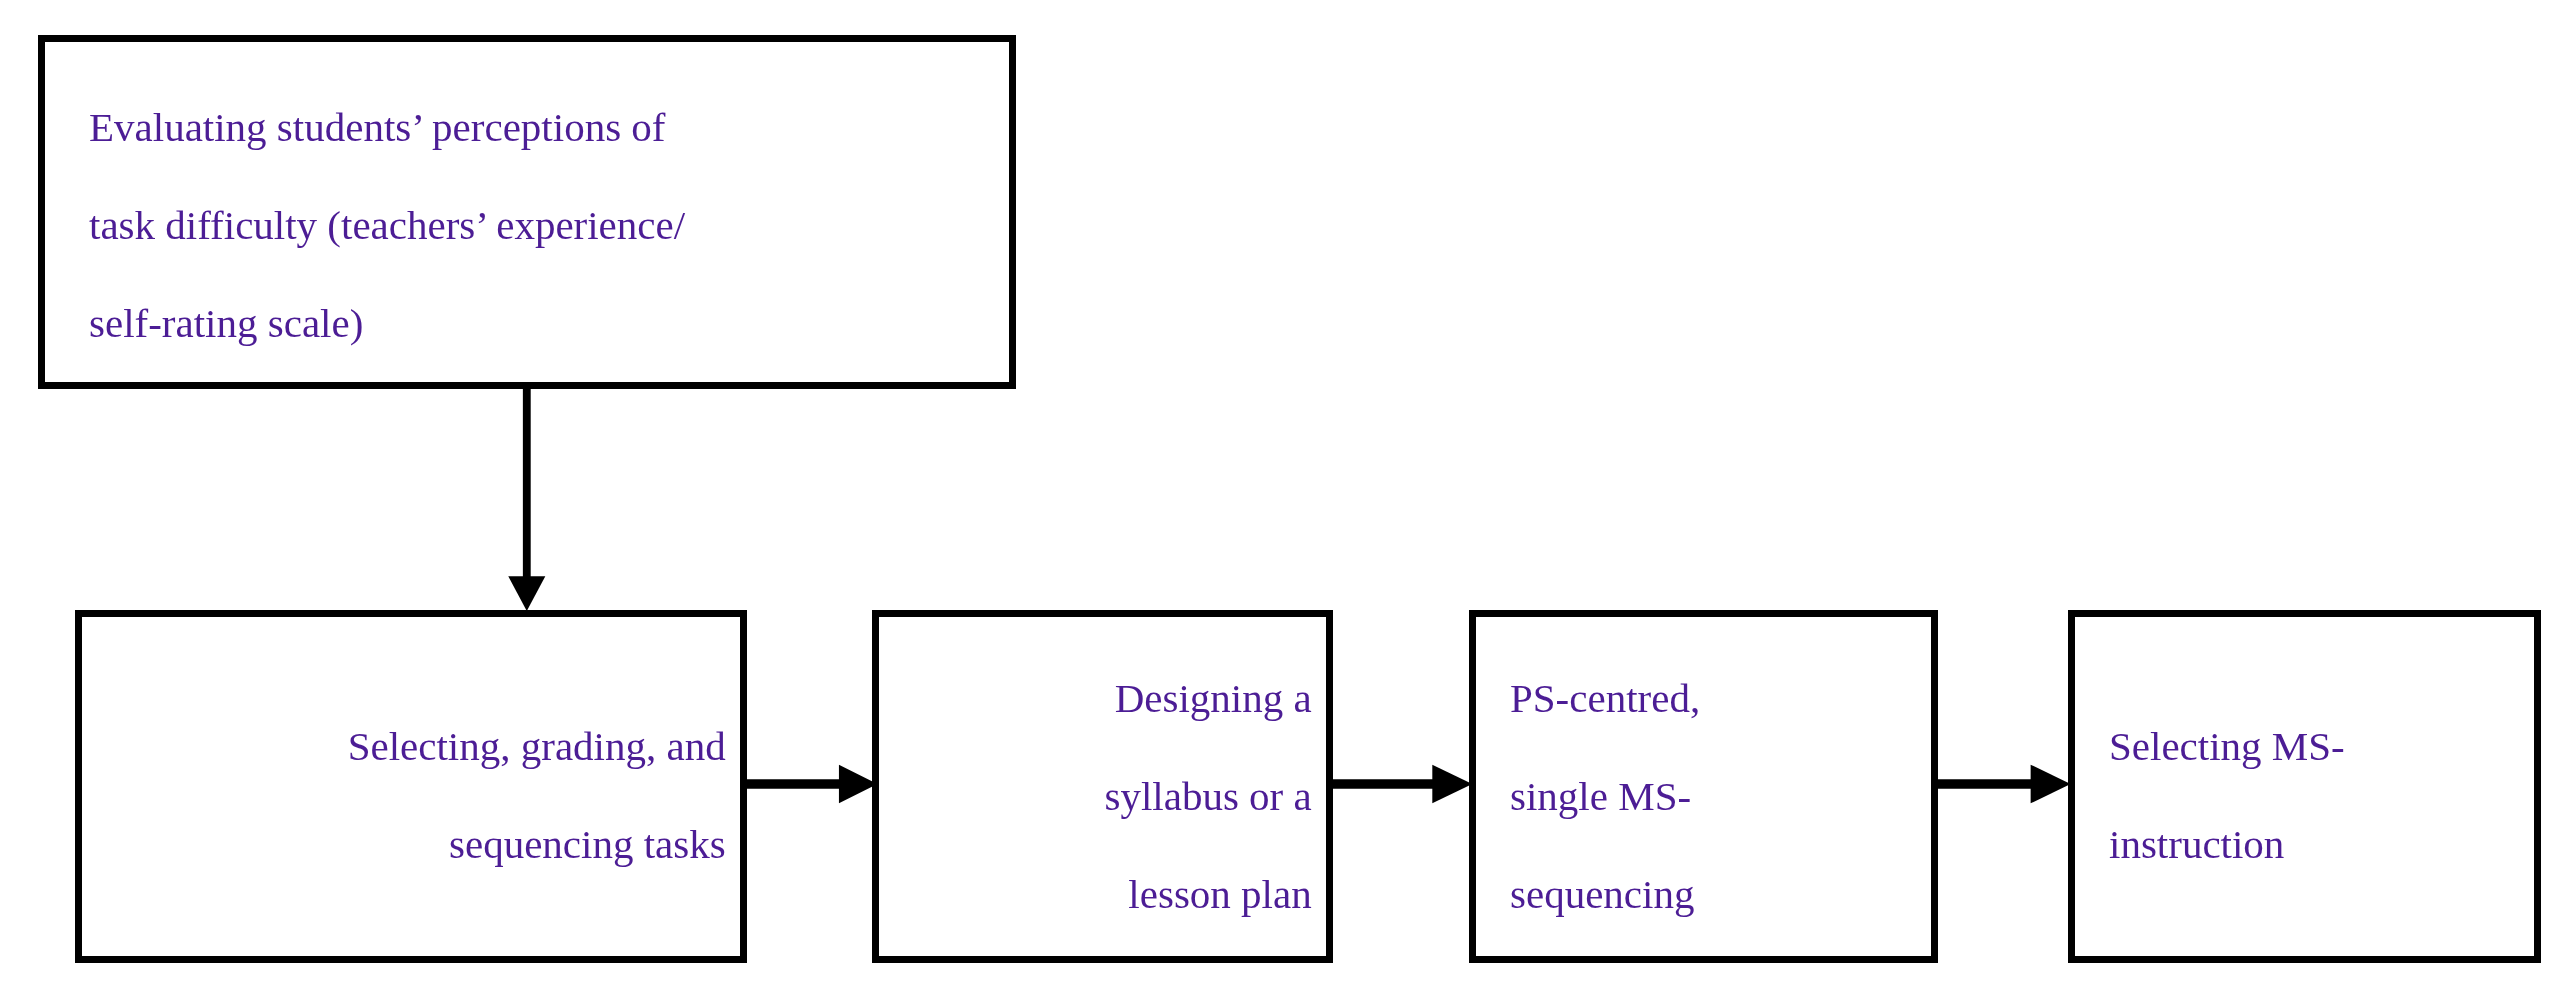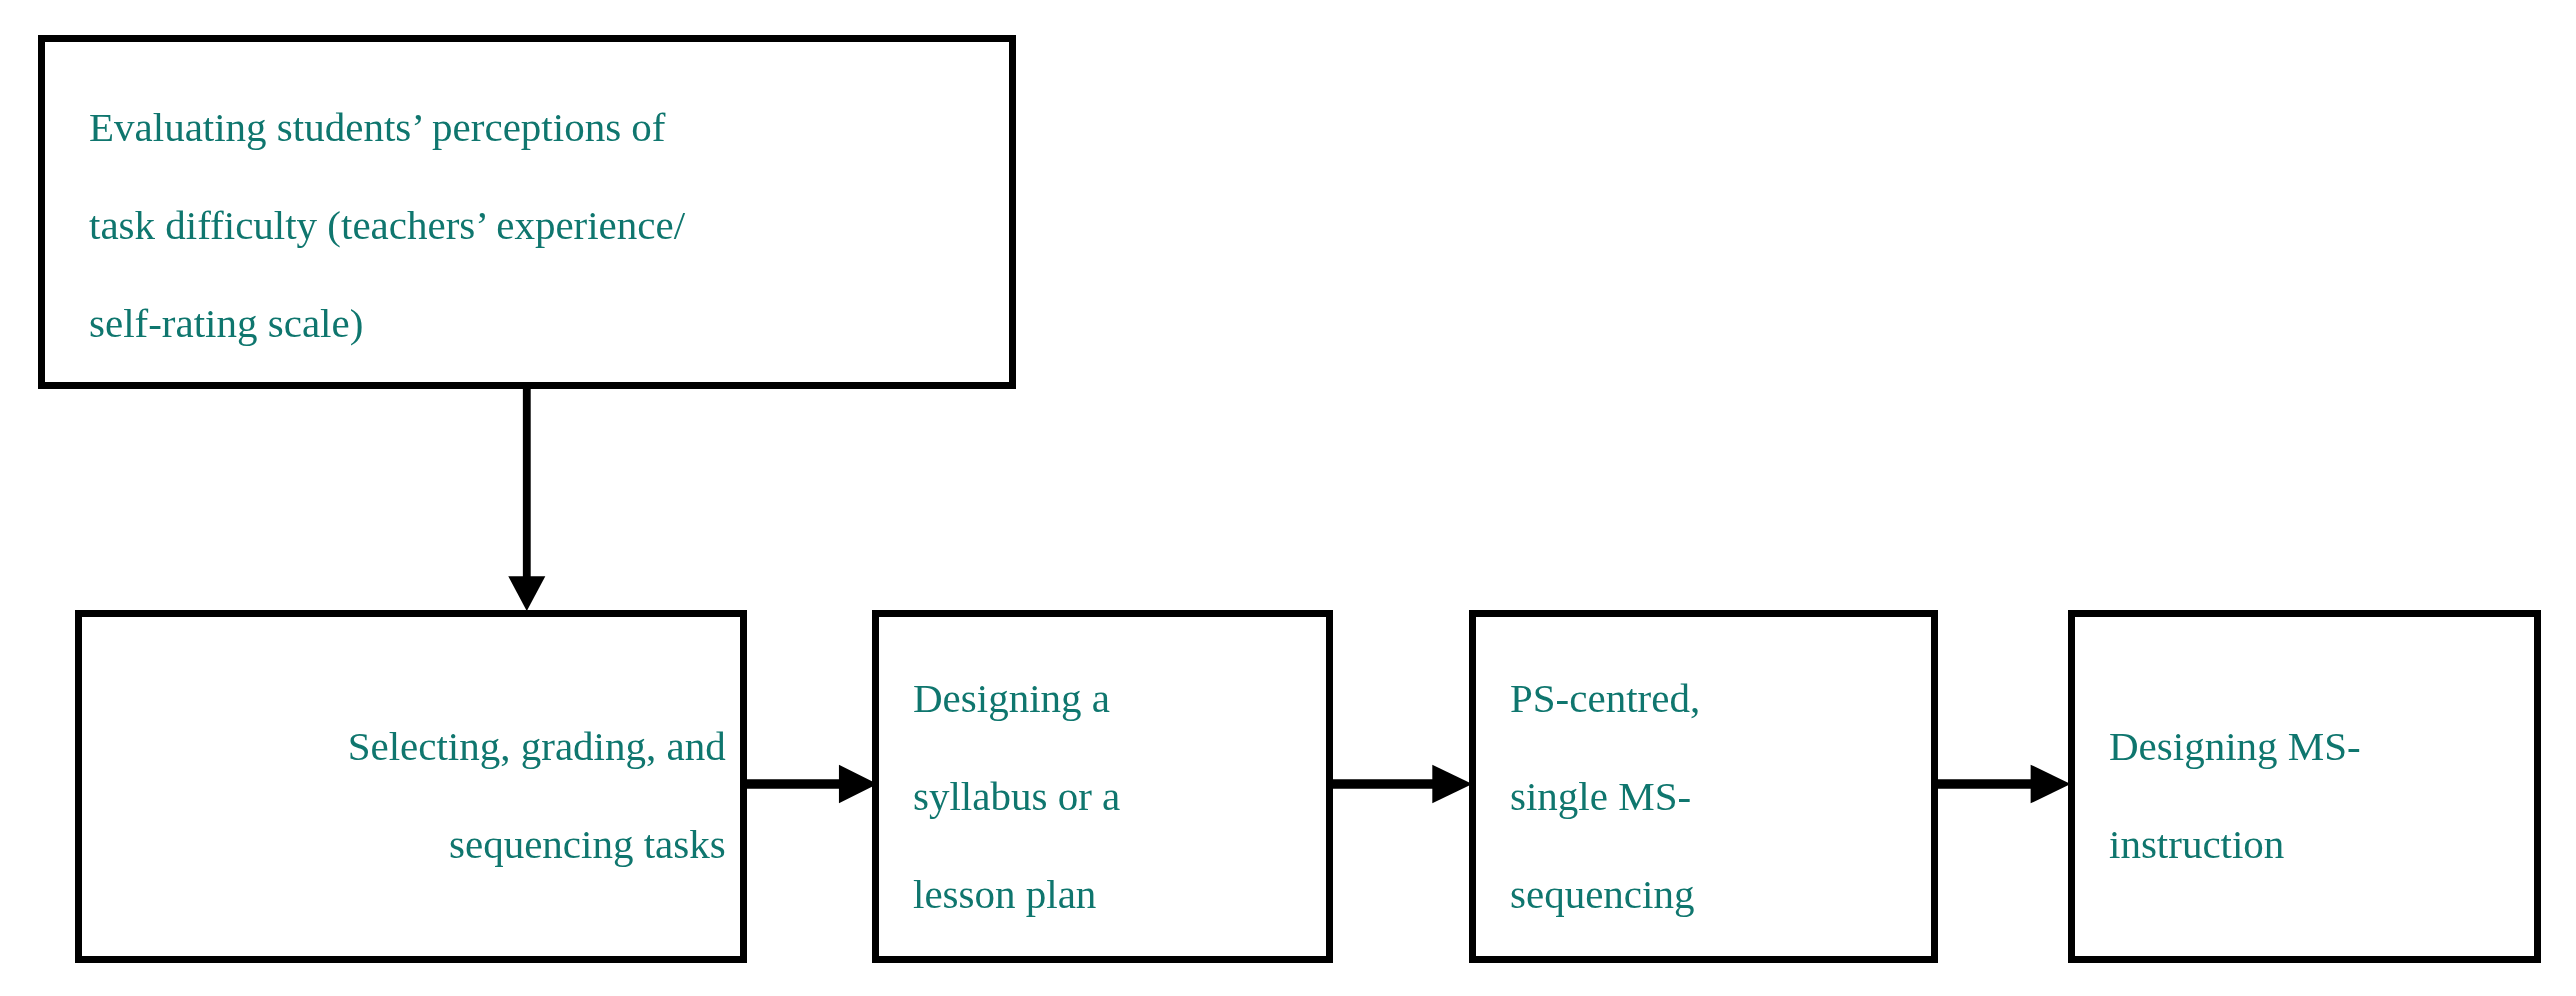--- a/index.html
+++ b/index.html
@@ -20,21 +20,21 @@
   .node {
     position: absolute;
     box-sizing: border-box;
     background: #ffffff;
     border: 7.1px solid #000000;
   }
   .node-text {
     position: absolute;
     left: 44px;
     right: 14.3px;
-    color: #0f766e;
+    color: #4c1d95;
     font-size: 41px;
     line-height: 98px;
     font-weight: 400;
     letter-spacing: 0px;
     white-space: pre-line;
     text-align: left;
   }
   
   #node-evaluating {
     left: 38px;
@@ -57,21 +57,22 @@
     text-align: right;
   }
   #node-designing {
     left: 872px;
     top: 610px;
     width: 461px;
     height: 353px;
   }
   #node-designing .node-text {
     top: 32px;
-    left: 34px;
+    left: 48px;
+    text-align: right;
   }
   #node-pscentred {
     left: 1469px;
     top: 610px;
     width: 469px;
     height: 353px;
   }
   #node-pscentred .node-text {
     top: 32px;
     left: 34px;
@@ -169,18 +170,18 @@
   </div>
 
   <div class="conn" id="conn-h3">
     <svg width="143" height="50" viewBox="0 0 200 70" aria-hidden="true">
       <line x1="0" y1="35" x2="142" y2="35" stroke="#000000" stroke-width="13"></line>
       <polygon points="138,8 138,62 194,35" fill="#000000"></polygon>
     </svg>
   </div>
 
   <div class="node" id="node-multiple">
-    <div class="node-text">Designing MS-
+    <div class="node-text">Selecting MS-
 instruction</div>
   </div>
 
 </div>
 
 
 </body></html>

